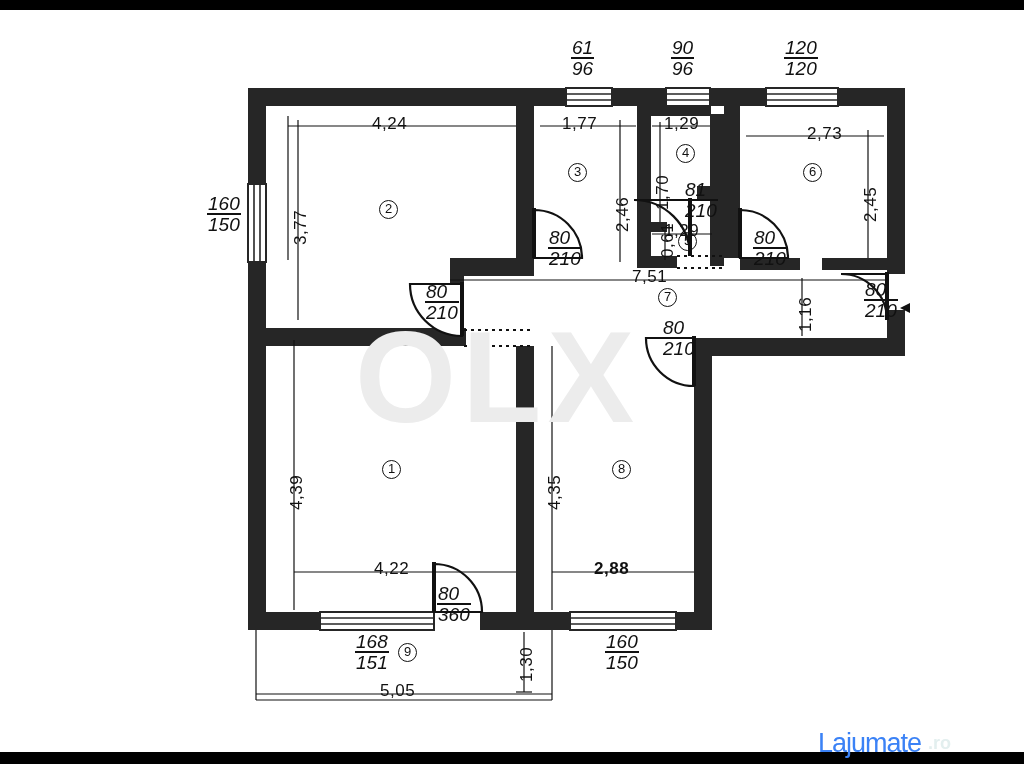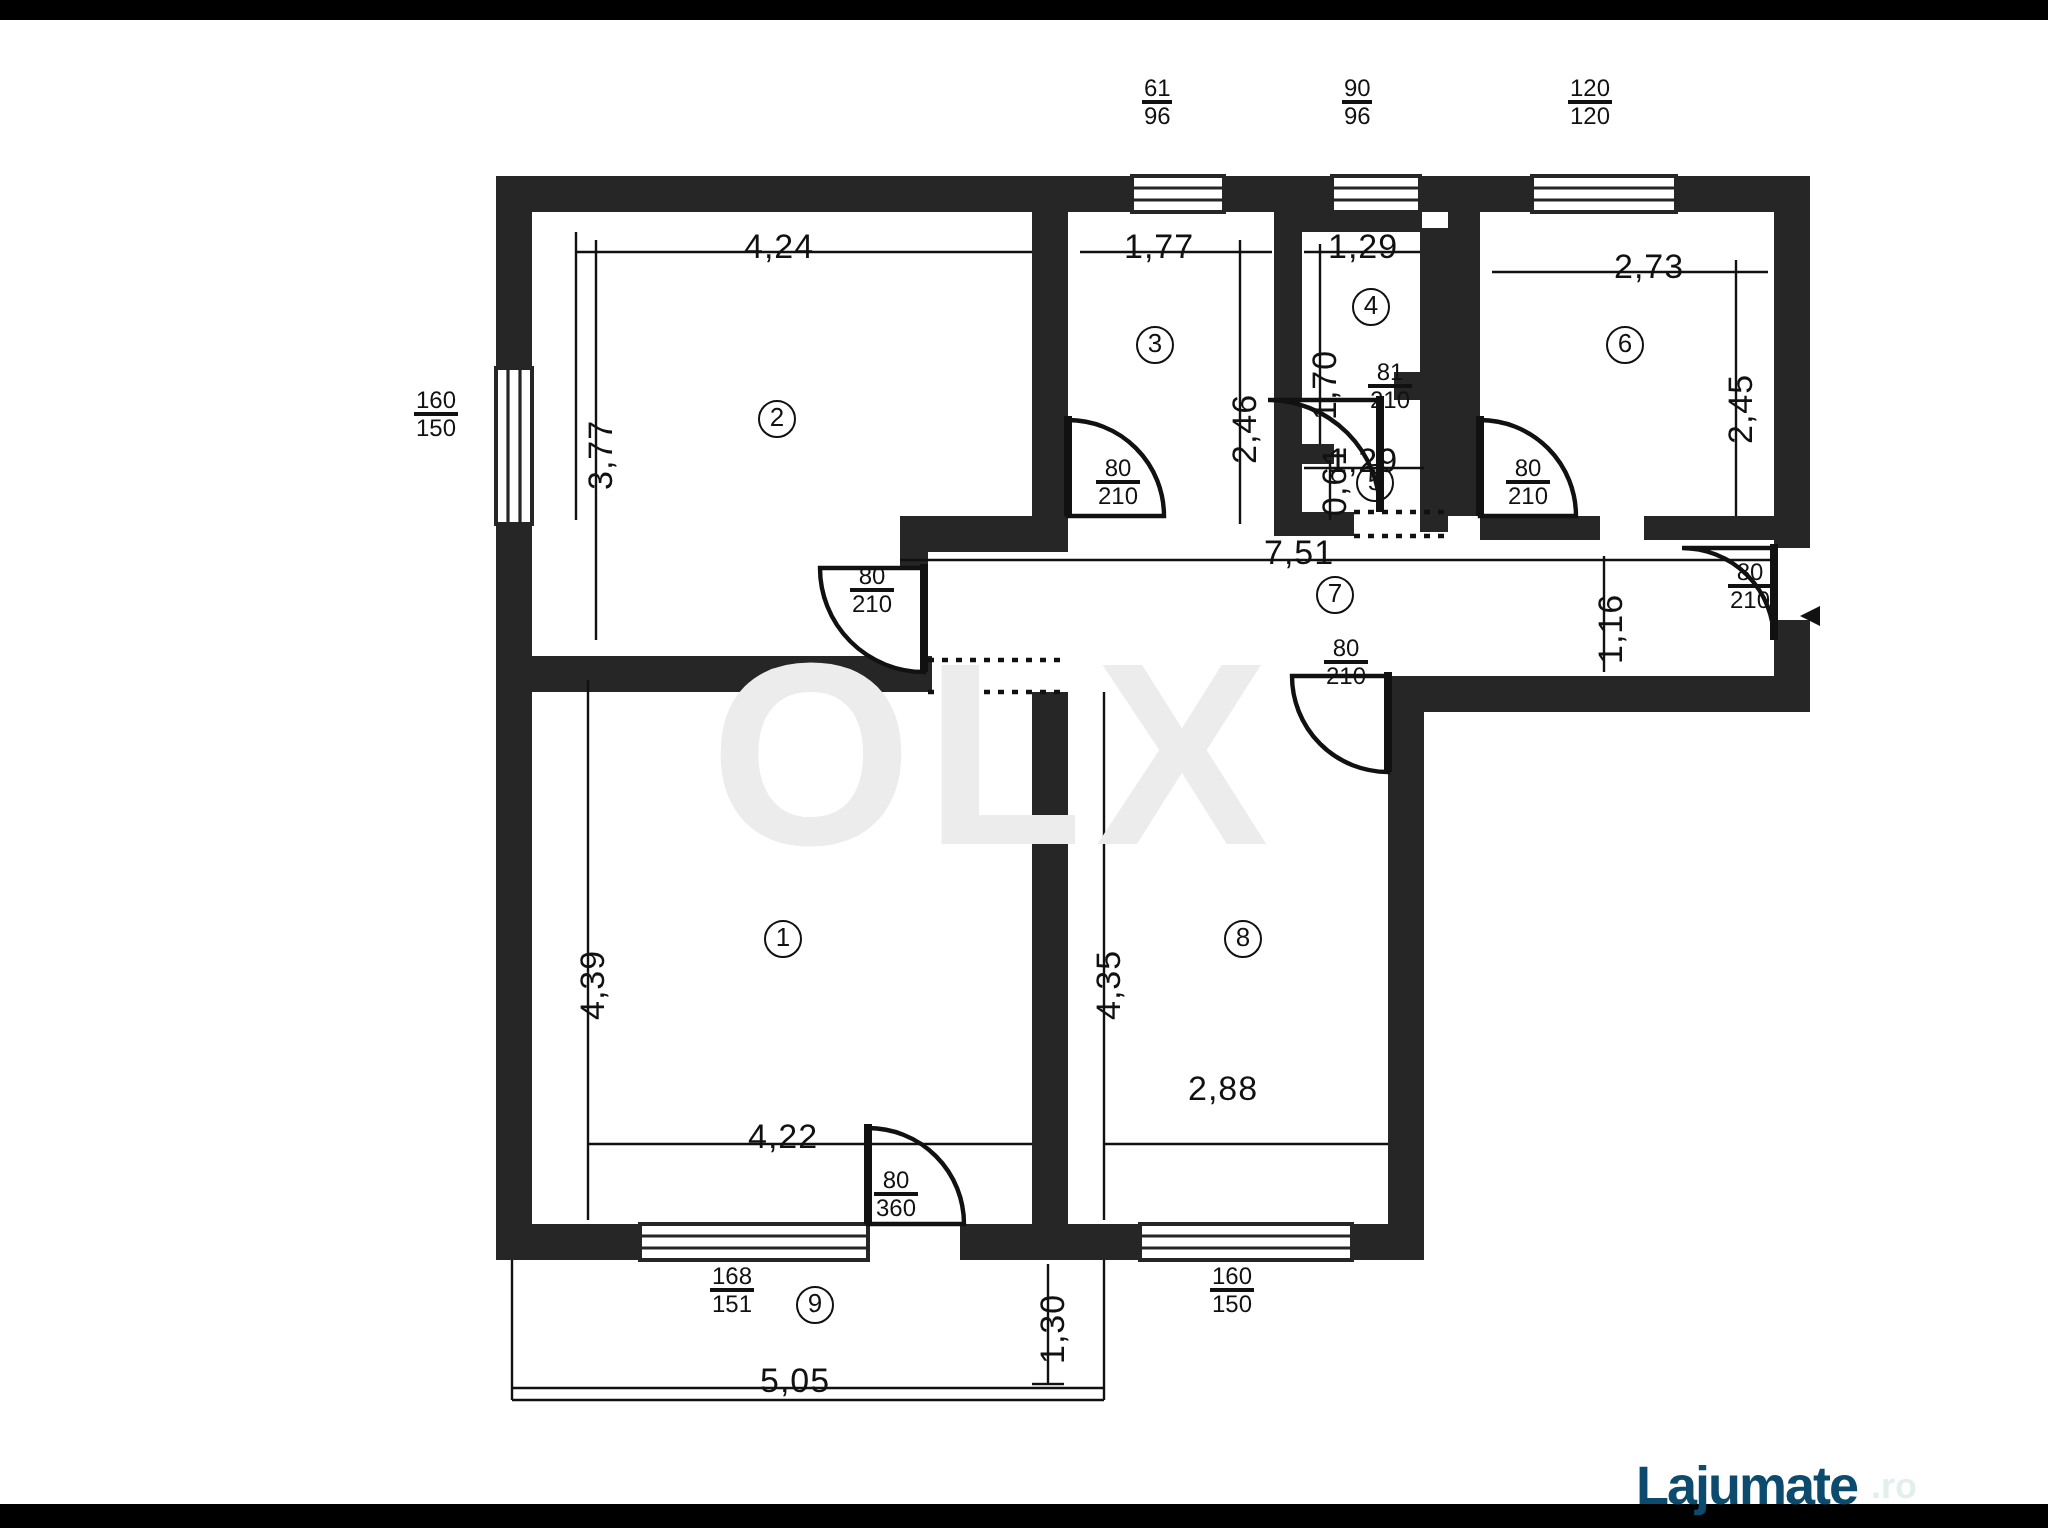--- a/index.html
+++ b/index.html
@@ -13,34 +13,34 @@
   #plan{position:absolute;left:0;top:10px;width:1024px;height:742px;}
 
   svg{position:absolute;left:0;top:0;width:1024px;height:742px;}
 
   
   .lbl{position:absolute;font-family:"Liberation Sans", sans-serif;
        color:#111;white-space:nowrap;line-height:1;}
   .dim{font-size:17px;letter-spacing:.5px;}
   .dim-v{font-size:17px;letter-spacing:.5px;transform-origin:left top;
          transform:rotate(-90deg);}
-  .frac{font-size:12px;text-align:center;line-height:1.02;}
+  .frac{font-size:19px;line-height:1.02;font-style:italic;}
   .frac .num{display:block;border-bottom:2px solid #111;padding:0 1px;}
   .frac .den{display:block;padding:0 1px;}
   .rnum{font-size:13px;width:17px;height:17px;border:1.6px solid #111;
         border-radius:50%;text-align:center;line-height:15px;
         font-family:"Liberation Sans", sans-serif;}
 
   
   #olx-wm{position:absolute;left:355px;top:292px;width:320px;height:110px;
           font-size:130px;font-weight:bold;color:#ececec;letter-spacing:6px;
           font-family:"Liberation Sans", sans-serif;}
   #site-wm{position:absolute;left:818px;top:716px;height:34px;
            display:flex;align-items:center;gap:7px;}
-  #site-wm .txt{font-size:27px;font-weight:bold;color:#0c4a6e;letter-spacing:-1px;}
+  #site-wm .txt{font-size:27px;font-weight:normal;color:#3b82f6;letter-spacing:-1px;}
   #site-wm .tld{font-size:18px;font-weight:bold;color:#e3efef;}
 </style>
 </head>
 <body>
 
 <div class="bar" id="top-bar"></div>
 <div class="bar" id="bottom-bar"></div>
 
 <div id="plan">
 
@@ -217,21 +217,21 @@
     </g>
   </svg>
 
   <div class="lbl dim" style="left:372px;top:105px;">4,24</div>
   <div class="lbl dim" style="left:562px;top:105px;">1,77</div>
   <div class="lbl dim" style="left:664px;top:105px;">1,29</div>
   <div class="lbl dim" style="left:664px;top:212px;">1,29</div>
   <div class="lbl dim" style="left:783px;top:115px;margin-left:24px;">2,73</div>
   <div class="lbl dim" style="left:632px;top:258px;">7,51</div>
   <div class="lbl dim" style="left:374px;top:550px;">4,22</div>
-  <div class="lbl dim" style="left:594px;top:526px;">2,88</div>
+  <div class="lbl dim" style="left:594px;top:550px;font-weight:bold;">2,88</div>
   <div class="lbl dim" style="left:380px;top:672px;">5,05</div>
 
   <div class="lbl dim-v" style="left:292px;top:235px;">3,77</div>
   <div class="lbl dim-v" style="left:614px;top:222px;">2,46</div>
   <div class="lbl dim-v" style="left:654px;top:200px;">1,70</div>
   <div class="lbl dim-v" style="left:659px;top:248px;">0,61</div>
   <div class="lbl dim-v" style="left:862px;top:212px;">2,45</div>
   <div class="lbl dim-v" style="left:797px;top:322px;">1,16</div>
   <div class="lbl dim-v" style="left:288px;top:500px;">4,39</div>
   <div class="lbl dim-v" style="left:546px;top:500px;">4,35</div>

